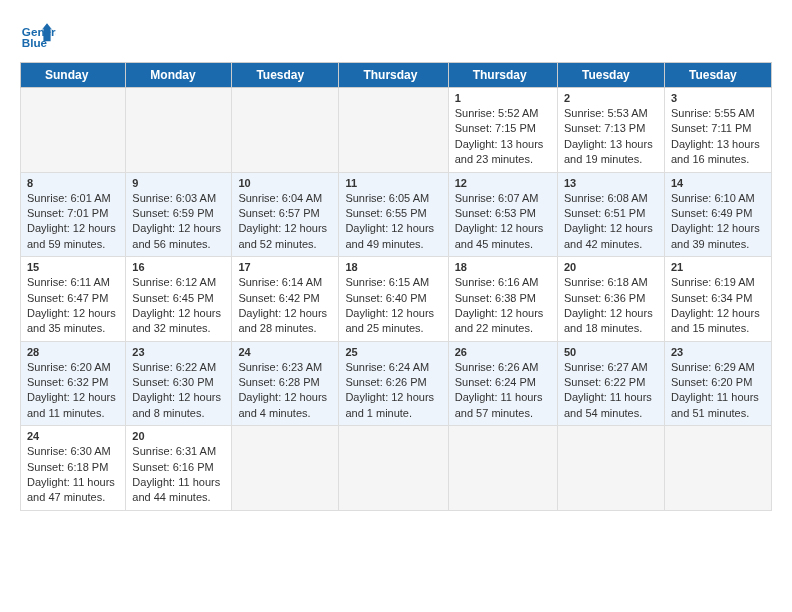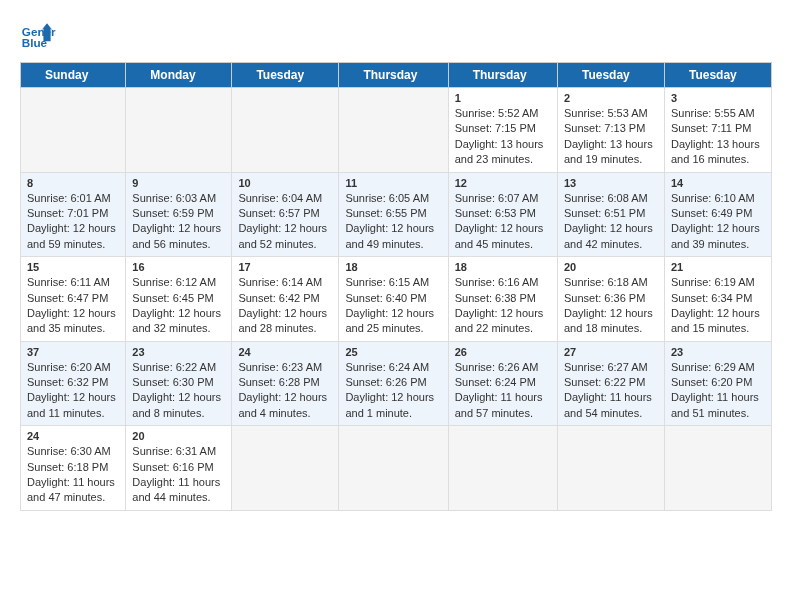--- a/index.html
+++ b/index.html
@@ -188,41 +188,41 @@
             <span class="day-num">20</span>
 <div class="day-detail">Sunrise: 6:18 AM<br>Sunset: 6:36 PM<br>Daylight: 12 hours<br>and 18 minutes.</div>
           </td>
           <td>
             <span class="day-num">21</span>
 <div class="day-detail">Sunrise: 6:19 AM<br>Sunset: 6:34 PM<br>Daylight: 12 hours<br>and 15 minutes.</div>
           </td>
         </tr>
         <tr>
           <td>
-            <span class="day-num">37</span>
+            <span class="day-num">28</span>
 <div class="day-detail">Sunrise: 6:20 AM<br>Sunset: 6:32 PM<br>Daylight: 12 hours<br>and 11 minutes.</div>
           </td>
           <td>
             <span class="day-num">23</span>
 <div class="day-detail">Sunrise: 6:22 AM<br>Sunset: 6:30 PM<br>Daylight: 12 hours<br>and 8 minutes.</div>
           </td>
           <td>
             <span class="day-num">24</span>
 <div class="day-detail">Sunrise: 6:23 AM<br>Sunset: 6:28 PM<br>Daylight: 12 hours<br>and 4 minutes.</div>
           </td>
           <td>
             <span class="day-num">25</span>
 <div class="day-detail">Sunrise: 6:24 AM<br>Sunset: 6:26 PM<br>Daylight: 12 hours<br>and 1 minute.</div>
           </td>
           <td>
             <span class="day-num">26</span>
 <div class="day-detail">Sunrise: 6:26 AM<br>Sunset: 6:24 PM<br>Daylight: 11 hours<br>and 57 minutes.</div>
           </td>
           <td>
-            <span class="day-num">27</span>
+            <span class="day-num">50</span>
 <div class="day-detail">Sunrise: 6:27 AM<br>Sunset: 6:22 PM<br>Daylight: 11 hours<br>and 54 minutes.</div>
           </td>
           <td>
             <span class="day-num">23</span>
 <div class="day-detail">Sunrise: 6:29 AM<br>Sunset: 6:20 PM<br>Daylight: 11 hours<br>and 51 minutes.</div>
           </td>
         </tr>
         <tr>
           <td>
             <span class="day-num">24</span>

